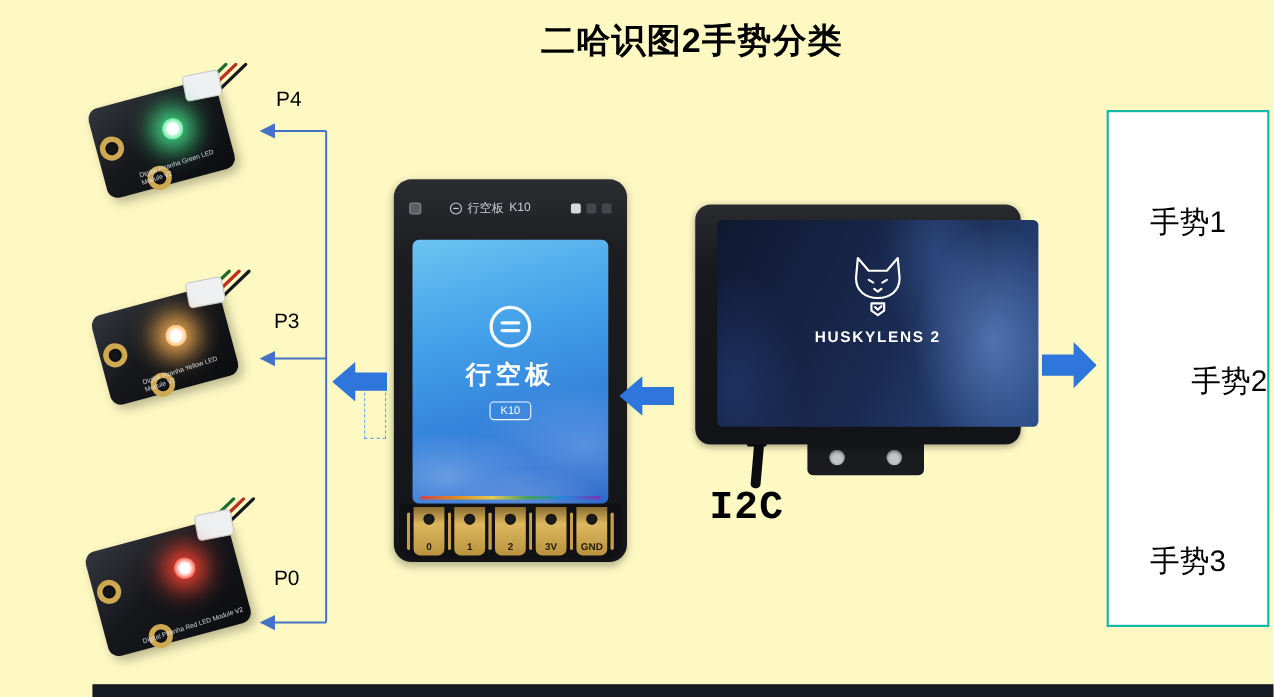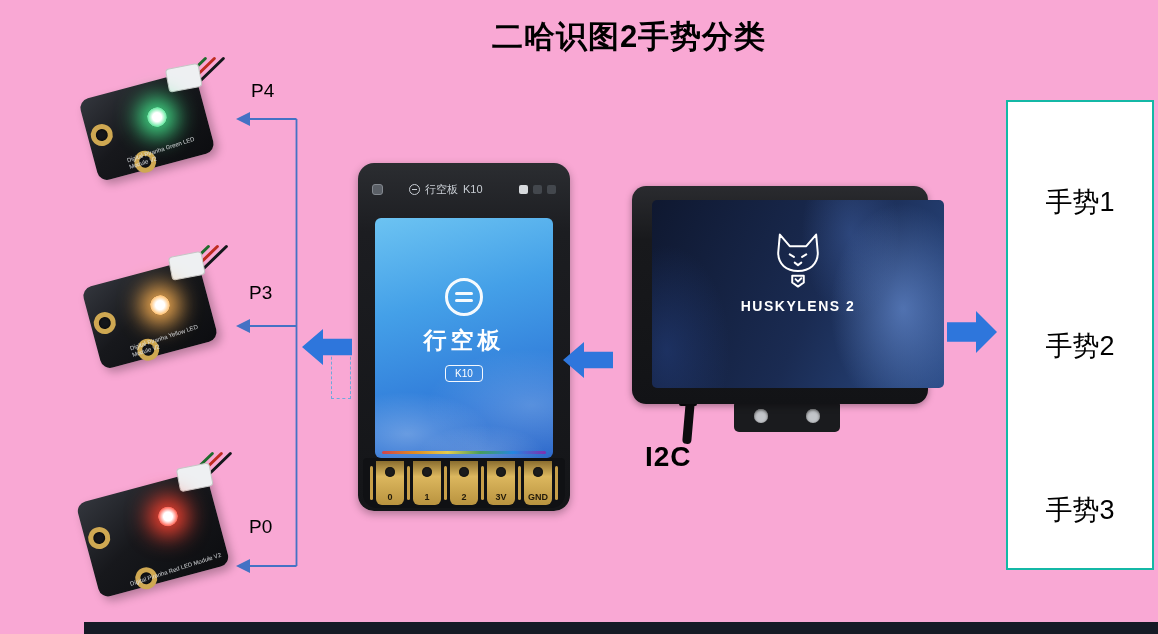--- a/index.html
+++ b/index.html
@@ -1,18 +1,18 @@
 <!DOCTYPE html>
 <html><head>
 <meta charset="utf-8">
 <style>
   * { margin:0; padding:0; box-sizing:border-box; }
   html,body { background:#ffffff; }
   body { font-family:"Liberation Sans", sans-serif; }
-  .canvas { position:relative; width:1158px; height:634px; background:#f9a8d4; overflow:hidden; }
+  .canvas { position:relative; width:1158px; height:634px; background:#fef9c3; overflow:hidden; }
 
   
   .title { position:absolute; left:629px; top:16px; transform:translateX(-50%);
            font-size:31px; font-weight:bold; color:#000; white-space:nowrap; letter-spacing:1px; }
 
   
   .wiring { position:absolute; left:0; top:0; width:1158px; height:634px; pointer-events:none; }
 
   
   .led-photo { position:absolute; }
@@ -103,28 +103,28 @@
   .hl-name { margin-top:4px; font-size:14px; font-weight:bold; letter-spacing:1.5px; color:#fff; z-index:1; }
   .hl-bracket { position:absolute; left:102px; top:214px; width:106px; height:32px;
                 background:#1a1b1e; border-radius:5px; z-index:1; }
   .hl-hole { position:absolute; top:9px; width:14px; height:14px; border-radius:50%;
              background:#c2c5c9; box-shadow:inset 0 1px 3px #555; }
   .hl-hole-l { left:20px; } .hl-hole-r { right:20px; }
   .hl-cable { position:absolute; left:52px; top:214px; width:9px; height:44px;
               background:#0d0d0f; border-radius:4px; transform:rotate(5deg); z-index:1; }
   .hl-plug { position:absolute; left:47px; top:210px; width:18px; height:10px;
              background:#08090a; border-radius:2px; z-index:1; }
-  .i2c { position:absolute; left:645px; top:441px; font-family:Liberation Sans, sans-serif;
-         font-size:28px; font-weight:bold; color:#000; letter-spacing:1px; }
+  .i2c { position:absolute; left:645px; top:441px; font-family:Liberation Mono, monospace;
+         font-size:36px; font-weight:bold; color:#000; letter-spacing:1px; }
 
   
   .gesture-box { position:absolute; left:1006px; top:100px; width:148px; height:470px;
                  background:#fff; border:2px solid #14b8a6; }
   .gesture { position:absolute; left:0; width:100%; text-align:center; font-size:27px; color:#000; }
-  .g1 { top:82px; } .g2 { top:226px; } .g3 { top:390px; }
+  .g1 { top:82px; } .g2 { top:226px;text-align:right; } .g3 { top:390px; }
 
   
   .bottom-strip { position:absolute; left:84px; top:622px; width:1074px; height:12px; background:#161a25; }
 </style>
 </head>
 <body>
 
 <div class="canvas">
 
   <div class="title">二哈识图2手势分类</div>

